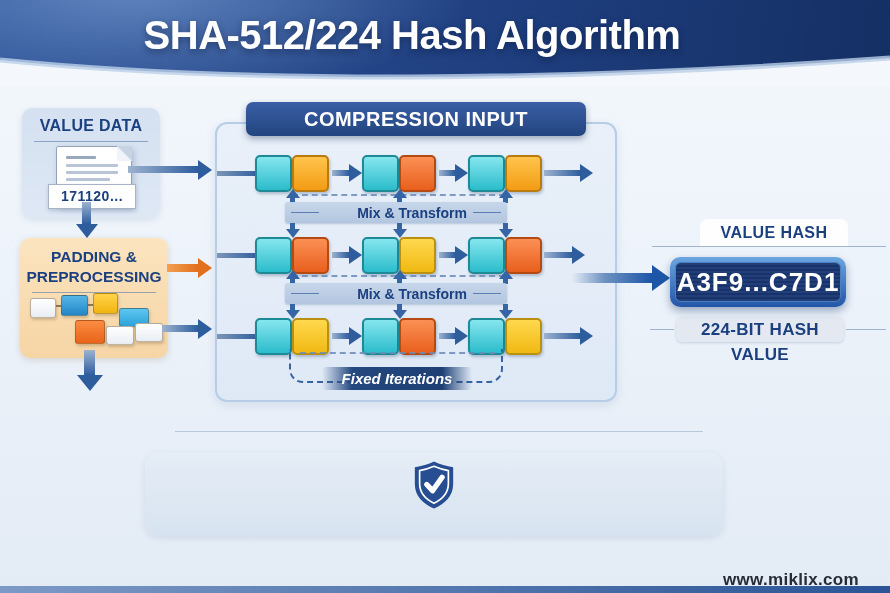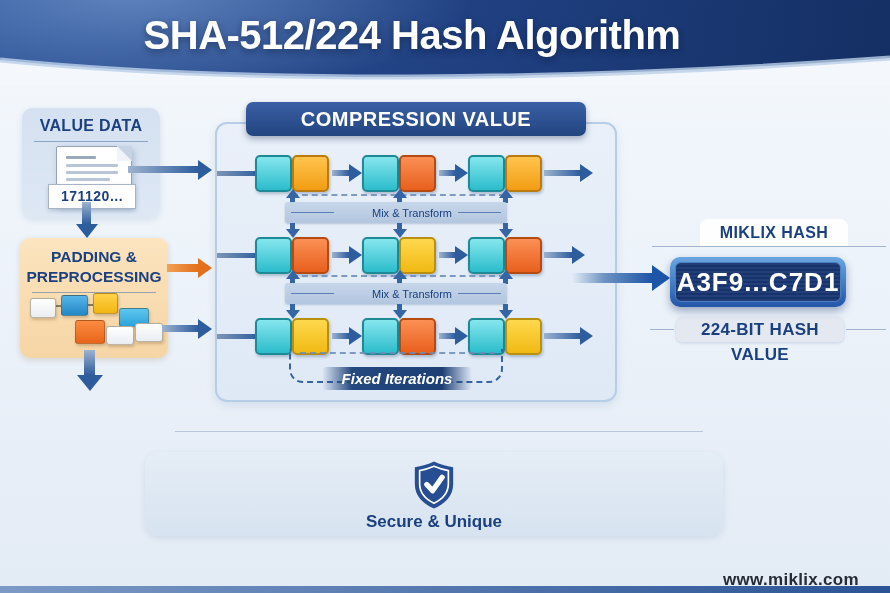--- a/index.html
+++ b/index.html
@@ -93,21 +93,21 @@
     box-shadow:1px 2px 3px rgba(40,70,110,.3); }
   .cell.cyan { background:linear-gradient(180deg,#86e6ee,#2bbccb); border-color:#1d8a95; }
   .cell.org  { background:linear-gradient(180deg,#ffc44d,#f29c13); border-color:#b97a10; }
   .cell.ro   { background:linear-gradient(180deg,#fb9055,#e85f1d); border-color:#b54a12; }
   .cell.yel  { background:linear-gradient(180deg,#ffd84e,#f0b913); border-color:#b9900f; }
 
   .mixbar { position:absolute; left:285px; width:222px; height:21px;
     background:linear-gradient(180deg,rgba(197,213,233,.95),rgba(176,196,222,.95));
     border-radius:3px; display:flex; align-items:center; box-shadow:0 1px 2px rgba(50,80,130,.25); }
   .mixbar .side { flex:1; height:1px; background:#5b7fb5; margin:0 6px; }
-  .mixbar .mix-text { font-size:11px; font-weight:400; white-space:nowrap;margin-left:32px; }
+  .mixbar .mix-text { font-size:14px; font-weight:700; white-space:nowrap;margin-left:32px; }
 
   .iter-bracket { position:absolute; left:289px; top:349px; width:214px; height:34px;
     border-left:2px dashed #37639f; border-right:2px dashed #37639f; border-bottom:2px dashed #37639f;
     border-radius:0 0 14px 14px; }
   .iter-bar { position:absolute; left:322px; top:367px; width:150px; height:23px; border-radius:4px;
     background:linear-gradient(90deg, rgba(29,63,116,0) 0%, #24497f 20%, #1d3f74 80%, rgba(29,63,116,0) 100%);
     text-align:center; font-size:15px; font-weight:800; font-style:italic; color:#ffffff; line-height:23px; }
 
   
   .big-arrow { position:absolute; left:572px; top:273px; width:80px; height:10px;
@@ -207,21 +207,21 @@
     <div class="blk orange" style="left:55px;  top:82px; width:30px; height:24px;"></div>
     <div class="blk white" style="left:86px;  top:88px; width:28px; height:19px;"></div>
     <div class="blk white" style="left:115px; top:85px; width:28px; height:19px;"></div>
   </div>
 
   <div class="ar orange" style="left:167px; top:264px; width:31px; height:8px;"></div>
   <div class="ar" style="left:162px; top:325px; width:36px; height:7px;"></div>
   <div class="ad big" style="left:84px; top:350px; width:11px; height:25px;"></div>
 
   <div class="comp-panel"></div>
-  <div class="comp-banner">COMPRESSION VALUE</div>
+  <div class="comp-banner">COMPRESSION INPUT</div>
 
   <div class="hline" style="left:217px; top:171px; width:40px;"></div>
   <div class="pair" style="left:255px; top:155px;">
     <div class="cell cyan"></div>
       <div class="cell org"></div>
   </div>
   <div class="ar small" style="left:332px; top:170px; width:17px; height:6px;"></div>
   <div class="pair" style="left:362px; top:155px;">
     <div class="cell cyan"></div>
       <div class="cell ro"></div>
@@ -293,40 +293,39 @@
   </div>
   <div class="ar small" style="left:544px; top:333px; width:36px; height:6px;"></div>
 
   <div class="iter-bracket"></div>
   <div class="dash" style="left:300px; top:352px; width:195px;"></div>
   <div class="iter-bar">Fixed Iterations</div>
 
   <div class="big-arrow"></div>
 
   <div class="out-rule"></div>
-  <div class="out-title navy">MIKLIX HASH</div>
+  <div class="out-title navy">VALUE HASH</div>
   <div class="hash-box">
     <div class="hash-inner">A3F9...C7D1</div>
   </div>
   <div class="bit-line" style="left:650px; width:24px;"></div>
   <div class="bit-line" style="left:846px; width:40px;"></div>
   <div class="bit-bar navy">224-BIT HASH VALUE</div>
 
   <div class="features-rule"></div>
   <div class="features">
 
     <div class="feature">
       <div class="f-icon">
         <svg width="46" height="50" viewBox="0 0 96 104">
           <path d="M48,3 C60,9 74,13 88,15 L88,50 C88,76 70,92 48,101 C26,92 8,76 8,50 L8,15 C22,13 36,9 48,3 Z" fill="#274e92"></path>
           <path d="M48,13 C57,17 67,20 78,22 L78,49 C78,68 65,82 48,90 C31,82 18,68 18,49 L18,22 C29,20 39,17 48,13 Z" fill="none" stroke="#ffffff" stroke-width="3.5"></path>
           <path d="M33,51 L45,64 L65,36" fill="none" stroke="#ffffff" stroke-width="11" stroke-linecap="round" stroke-linejoin="round"></path>
         </svg>
       </div>
-      <div class="f-label navy">Secure &amp; Unique</div>
     </div>
 
 
 
   </div>
 
   <div class="logo-url">www.miklix.com</div>
 
   <div class="bottom-strip"></div>
 

